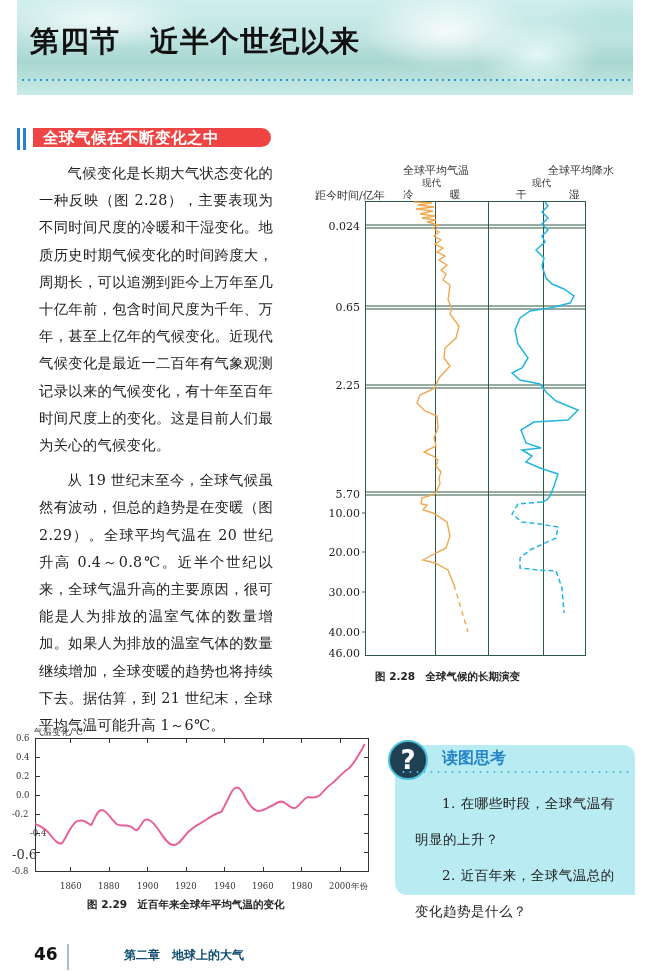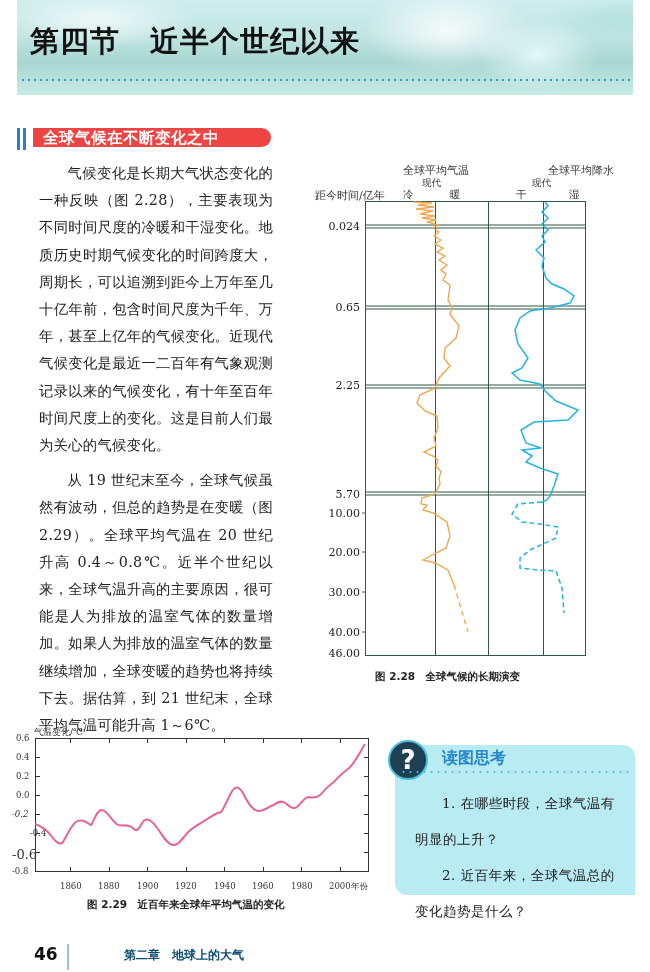--- a/index.html
+++ b/index.html
@@ -117,21 +117,21 @@
   </svg>
   <div class="cap" style="left:75px;top:512px;">图 2.28　全球气候的长期演变</div>
 </div>
 
 <div id="fig229" class="abs">
   <div class="f-lbl" style="left:24px;top:6px;font-size:9px;">气温变化/℃</div>
   <div class="f-lbl" style="left:6px;top:13px;font-size:8.5px;">0.6</div>
   <div class="f-lbl" style="left:6px;top:32px;font-size:8.5px;">0.4</div>
   <div class="f-lbl" style="left:6px;top:51px;font-size:8.5px;">0.2</div>
   <div class="f-lbl" style="left:6px;top:70px;font-size:8.5px;">0.0</div>
-  <div class="f-lbl" style="left:2px;top:89px;font-size:8.5px;font-style:italic;">-0.2</div>
+  <div class="f-lbl" style="left:2px;top:89px;font-size:8.5px;">-0.2</div>
   <div class="f-lbl" style="left:20px;top:108px;font-size:8.5px;">-0.4</div>
   <div class="f-lbl" style="left:2px;top:127px;font-size:13px;">-0.6</div>
   <div class="f-lbl" style="left:2px;top:146px;font-size:8.5px;text-align:center;">-0.8</div>
 
   <div class="f-lbl" style="left:50px;top:161px;font-size:8.5px;">1860</div>
   <div class="f-lbl" style="left:88px;top:161px;font-size:8.5px;">1880</div>
   <div class="f-lbl" style="left:127px;top:161px;font-size:8.5px;">1900</div>
   <div class="f-lbl" style="left:165px;top:161px;font-size:8.5px;">1920</div>
   <div class="f-lbl" style="left:204px;top:161px;font-size:8.5px;">1940</div>
   <div class="f-lbl" style="left:242px;top:161px;font-size:8.5px;">1960</div>

